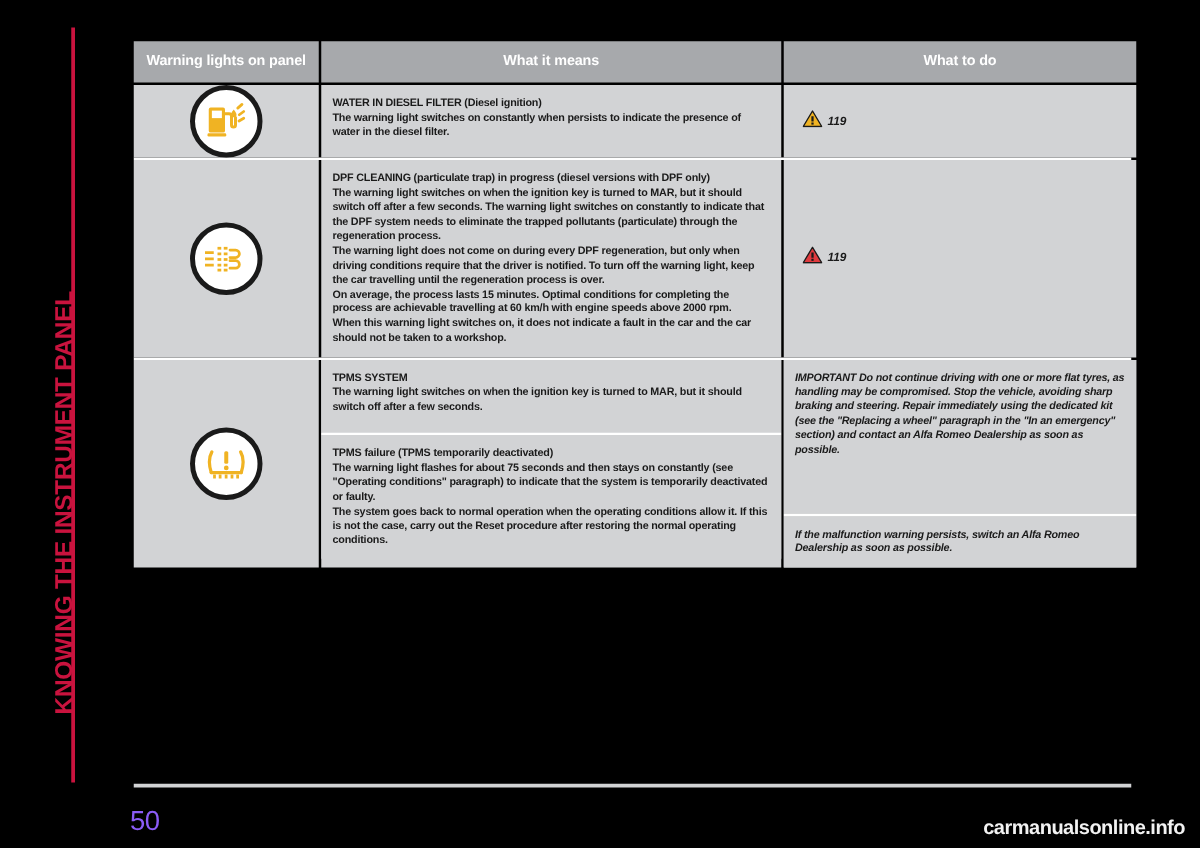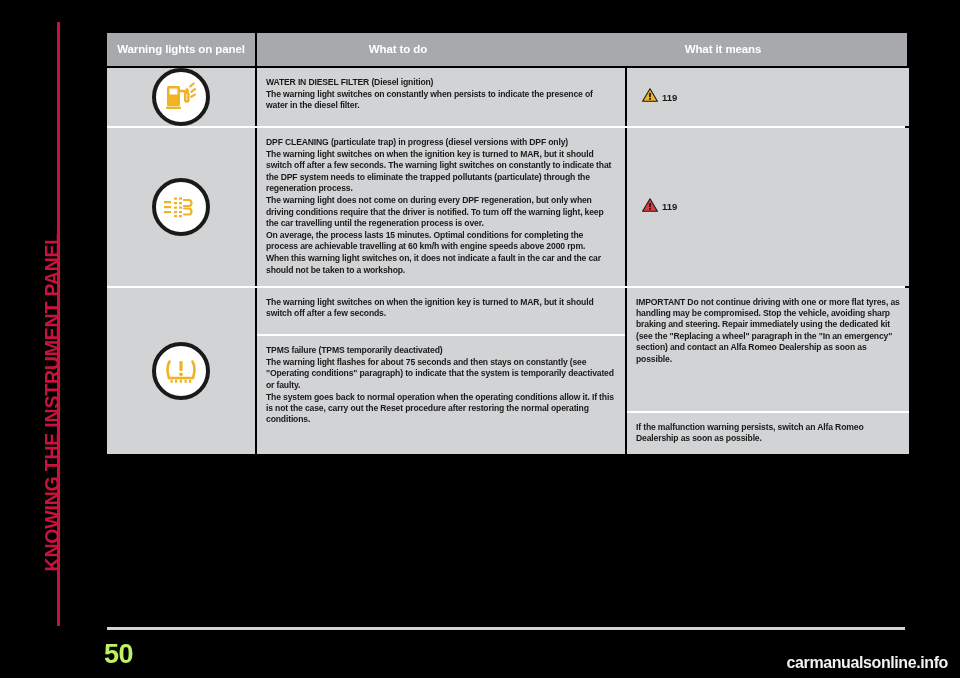--- a/index.html
+++ b/index.html
@@ -75,21 +75,21 @@
 
   
   .body-row { background: transparent; }
   .cellbox {
     background: #d2d3d5;
     padding: 9px 9px 9px 9px;
     position: relative;
   }
   .body-row .c1 { margin-right: 2px; background: #d2d3d5; display:flex; align-items:center; justify-content:center; }
   .body-row .c2 { margin-right: 2px; background: #d2d3d5; }
-  .body-row .c3 { background: #d2d3d5; }
+  .body-row .c3 { background: #d2d3d5; font-style: italic; }
 
   .divider {
     height: 2px;
     background: #ffffff;
     width: 100%;
   }
   .divider-dark { height:2px; background:#000000; width:100%; }
 
   
   .tell {
@@ -126,23 +126,23 @@
     color: #1a1a1a;
     font-size: 9.5px;
     font-weight: bold;
   }
   .c3inner { display:flex; align-items:center; height:100%; }
 
   
   .pageno {
     position: absolute;
     left: 104px; bottom: 8px;
-    color: #bef264;
-    font-size: 27px;
-    font-weight: bold;
+    color: #8b5cf6;
+    font-size: 22px;
+    font-weight: normal;
     letter-spacing: -0.5px;
   }
   .footer-rule {
     position: absolute;
     left: 107px; bottom: 48px;
     width: 798px; height: 3px;
     background: #d2d3d5;
   }
 
   
@@ -163,22 +163,22 @@
 
   <div class="side-title-wrap">
     <div class="side-title">KNOWING THE INSTRUMENT PANEL</div>
   </div>
   <div class="side-rule"></div>
 
   <div class="table">
 
     <div class="row hdr">
       <div class="cell c1">Warning lights on panel</div>
+      <div class="cell c2">What it means</div>
       <div class="cell c3">What to do</div>
-      <div class="cell c2">What it means</div>
     </div>
     <div class="divider-dark"></div>
 
     <div class="row body-row">
       <div class="c1">
         <div class="tell">
           <svg width="34" height="30" viewBox="0 0 34 30">
             <rect x="3" y="4" width="13" height="20" rx="1.5" fill="#f0b323"></rect>
             <rect x="5.5" y="6.5" width="8" height="6" fill="#ffffff"></rect>
             <path d="M16 9 h3.2 a2 2 0 0 1 2 2 v7 a1.6 1.6 0 0 0 3.2 0 v-6" fill="none" stroke="#f0b323" stroke-width="2.4" stroke-linecap="round"></path>
@@ -277,20 +277,21 @@
             <rect x="25" y="23.6" width="2.2" height="3.2" fill="#f0b323"></rect>
             <rect x="15.4" y="5" width="3.2" height="10" rx="1.2" fill="#f0b323"></rect>
             <circle cx="17" cy="18.3" r="1.9" fill="#f0b323"></circle>
           </svg>
         </div>
       </div>
 
       <div class="c2" style="background:#d2d3d5;">
         <div class="cellbox" style="padding-bottom:14px;">
           <div class="txt">
+            <p class="ttl">TPMS SYSTEM</p>
             <p>The warning light switches on when the ignition key is turned to MAR, but it should switch off after a few seconds.</p>
           </div>
         </div>
         <div class="divider"></div>
         <div class="cellbox">
           <div class="txt">
             <p class="ttl">TPMS failure (TPMS temporarily deactivated)</p>
             <p>The warning light flashes for about 75 seconds and then stays on constantly (see "Operating conditions" paragraph) to indicate that the system is temporarily deactivated or faulty.</p>
             <p>The system goes back to normal operation when the operating conditions allow it. If this is not the case, carry out the Reset procedure after restoring the normal operating conditions.</p>
           </div>

